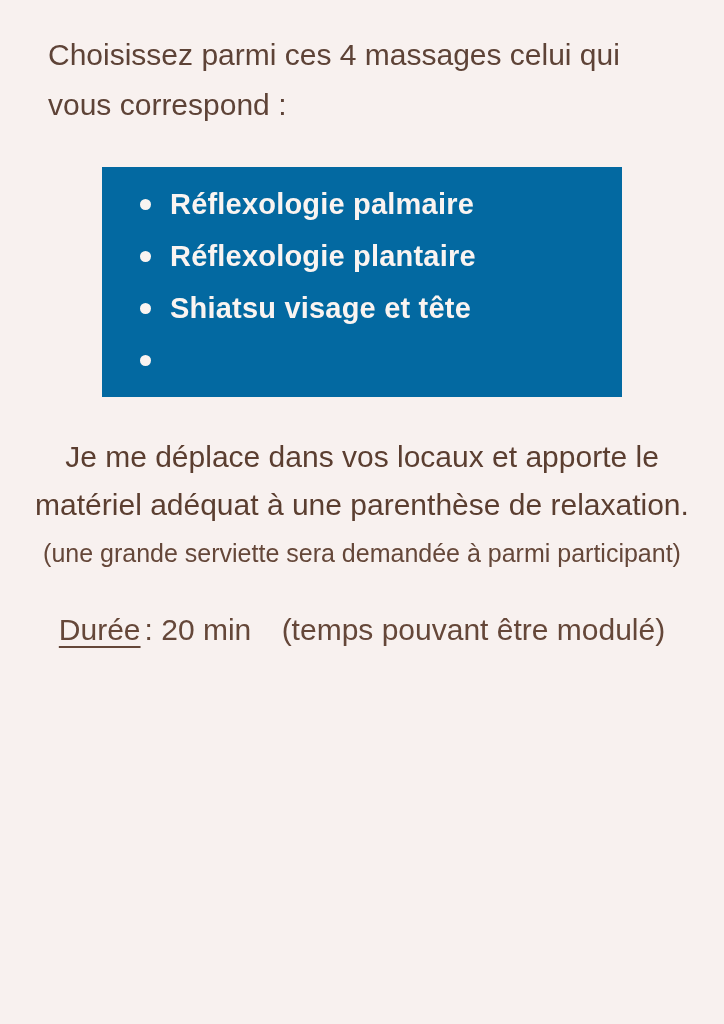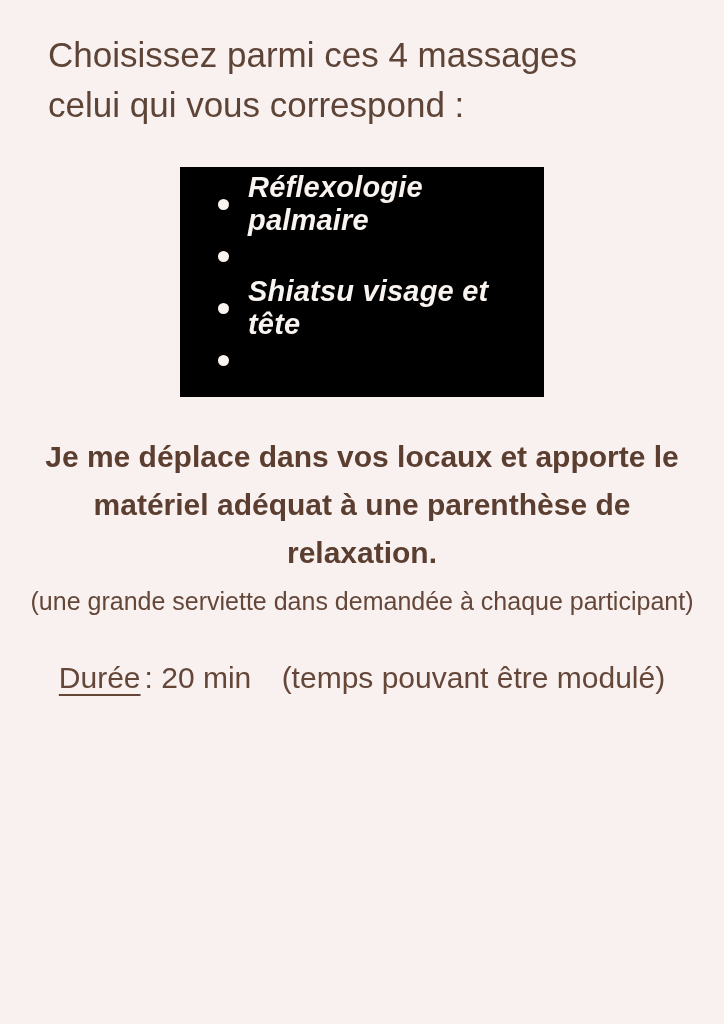--- a/index.html
+++ b/index.html
@@ -18,35 +18,34 @@
     width: 724px;
     height: 1024px;
     box-sizing: border-box;
     padding-top: 30px;
   }
 
   
   .intro {
     margin: 0 0 0 48px;
     max-width: 600px;
-    font-size: 35px;
+    font-size: 30px;
     line-height: 50px;
     font-weight: 500;
     color: #5e4337;
     text-align: left;
   }
 
   
   .massage-box {
-    width: 364px;
+    width: 520px;
     margin: 37px auto 0 auto;
-    background: #000000;
+    background: #0369a1;
     box-sizing: border-box;
     padding: 11px 0 11px 38px;
-    font-style: italic;
   }
   .massage-list {
     list-style: none;
     margin: 0;
     padding: 0;
   }
   .massage-item {
     display: flex;
     align-items: center;
     height: 52px;
@@ -65,21 +64,21 @@
     color: #faf4f1;
     letter-spacing: 0.2px;
   }
 
   
   .travel-bold {
     margin: 36px auto 0 auto;
     max-width: 690px;
     font-size: 30px;
     line-height: 48px;
-    font-weight: bold;
+    font-weight: normal;
     text-align: center;
     color: #5b3e30;
   }
   .travel-note {
     margin: 8px auto 0 auto;
     max-width: 700px;
     font-size: 25px;
     line-height: 32px;
     font-weight: normal;
     text-align: center;
@@ -144,34 +143,35 @@
   <p class="intro">Choisissez parmi ces 4 massages celui qui vous correspond :</p>
 
   <section class="massage-box">
     <ul class="massage-list">
       <li class="massage-item">
         <span class="dot"></span>
         <span class="massage-label">Réflexologie palmaire</span>
       </li>
       <li class="massage-item">
         <span class="dot"></span>
+        <span class="massage-label">Réflexologie plantaire</span>
       </li>
       <li class="massage-item">
         <span class="dot"></span>
         <span class="massage-label">Shiatsu visage et tête</span>
       </li>
       <li class="massage-item">
         <span class="dot"></span>
       </li>
     </ul>
   </section>
 
   <p class="travel-bold">Je me déplace dans vos locaux et apporte le matériel adéquat à une parenthèse de relaxation.</p>
 
-  <p class="travel-note">(une grande serviette dans demandée à chaque participant)</p>
+  <p class="travel-note">(une grande serviette sera demandée à parmi participant)</p>
 
 
   <p class="duration">
     <span class="label">Durée</span><span class="colon">:</span>
     <span class="value">20 min</span>
     <span class="note">(temps pouvant être modulé)</span>
   </p>
 
 
 </main>

